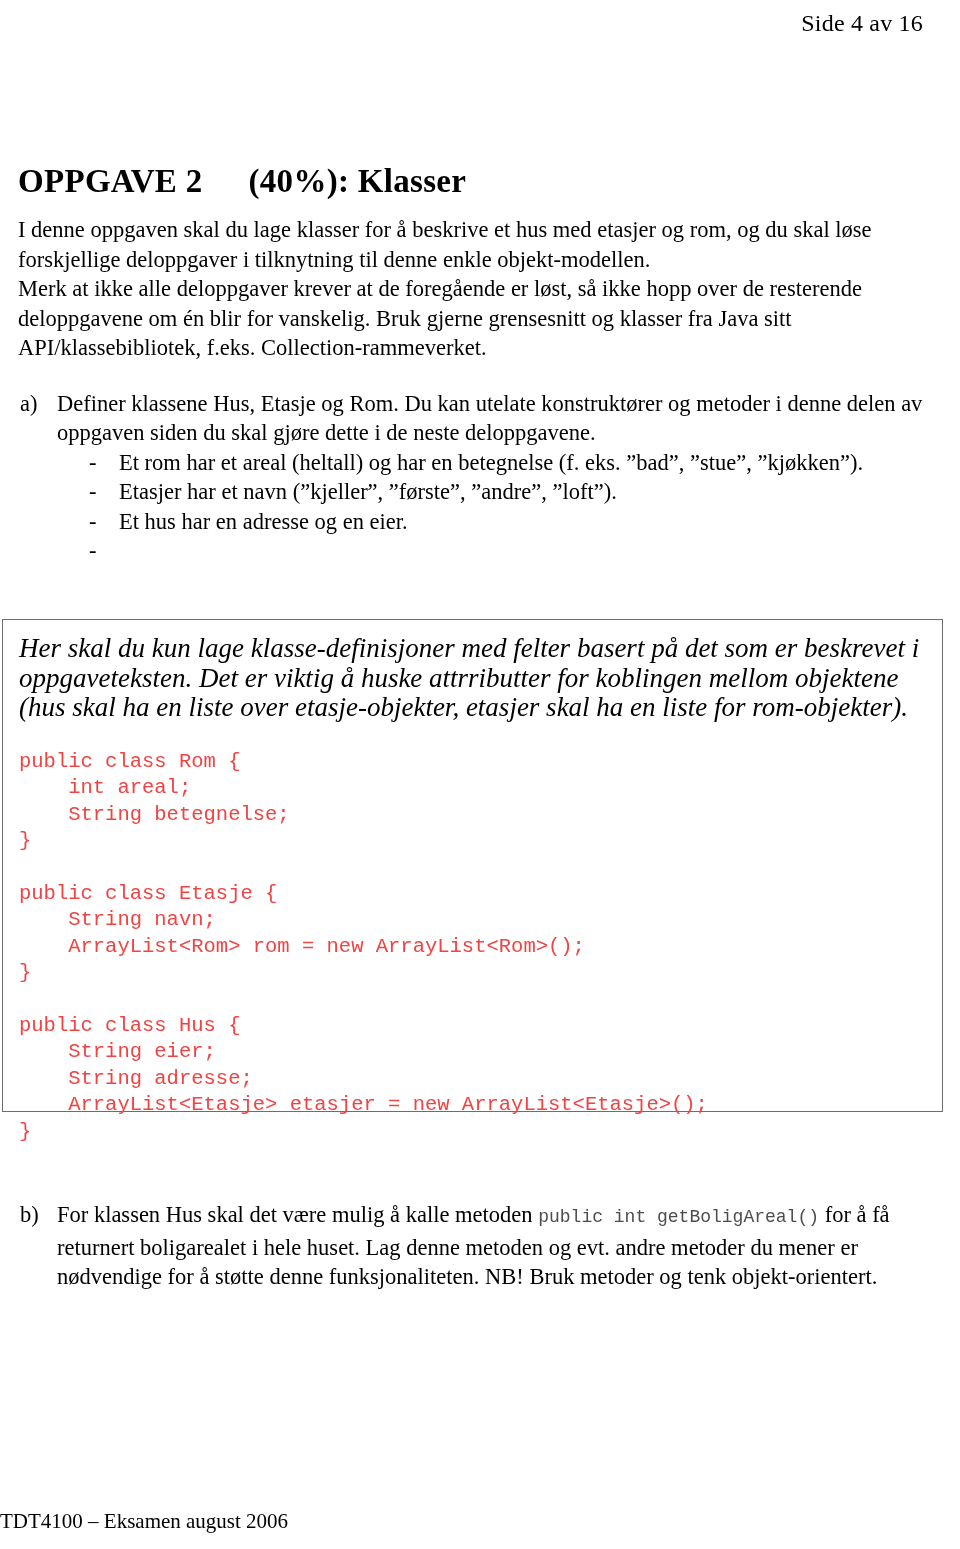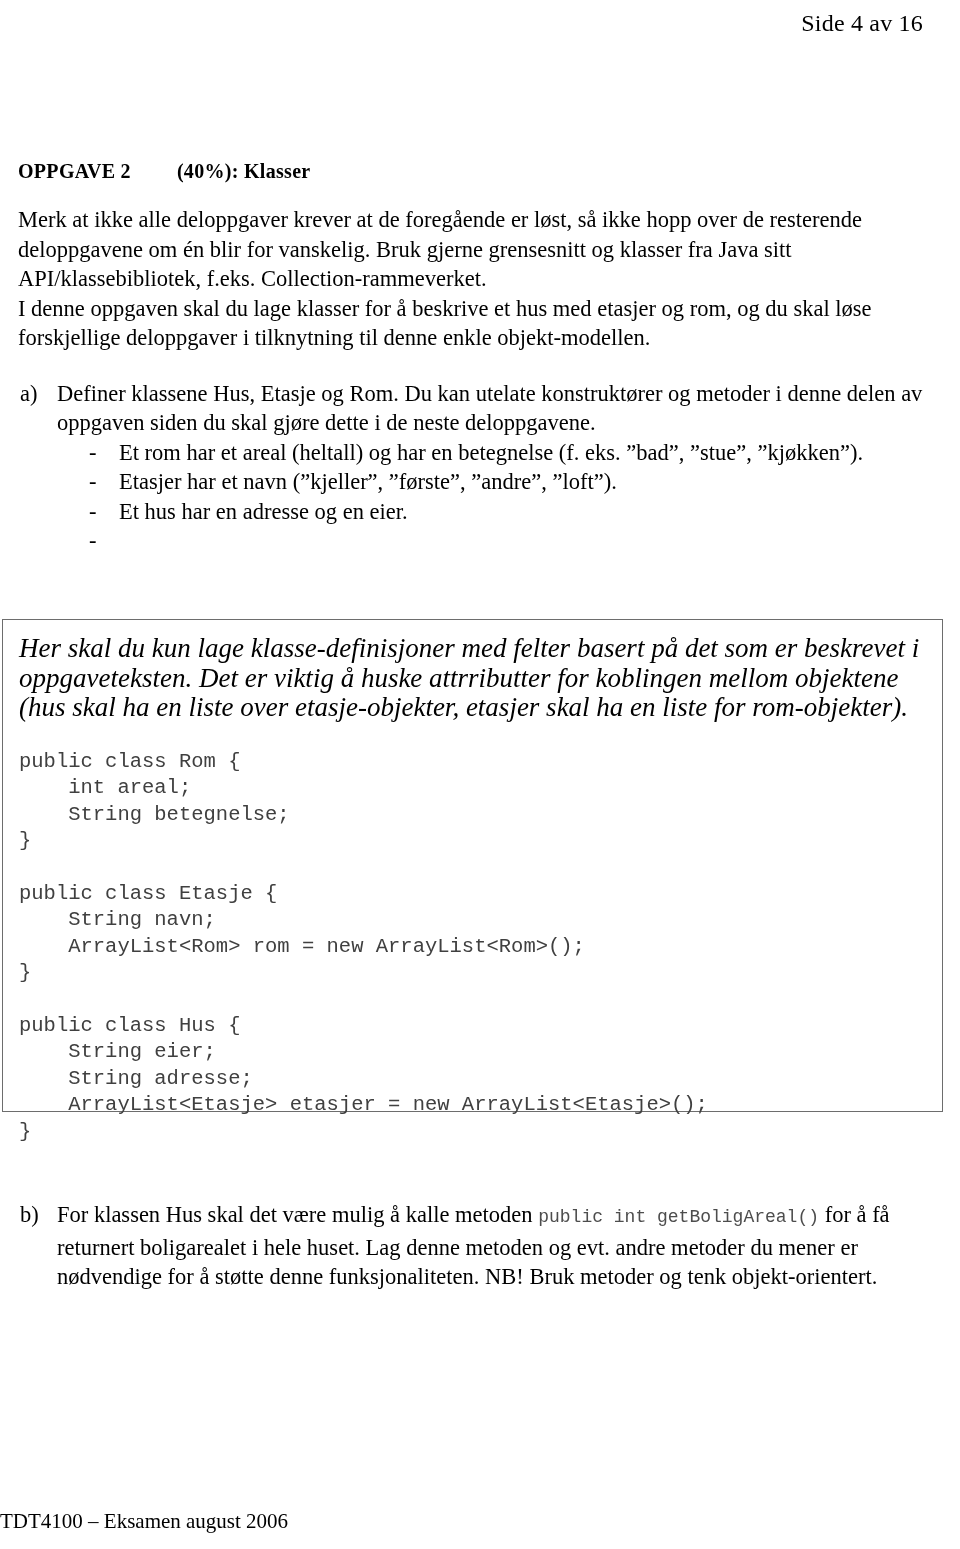--- a/index.html
+++ b/index.html
@@ -37,22 +37,22 @@
 
   
   .body-col {
     position: absolute;
     left: 18px;
     top: 155px;
     width: 926px;
   }
 
   h1.task-title {
-    margin: 0 0 18px 0;
-    font-size: 20px;
+    margin: 10px 0 18px 0;
+    font-size: 33px;
     font-weight: bold;
     line-height: 32px;
     letter-spacing: 0.3px;
   }
   h1.task-title .gap {
     display: inline-block;
     width: 46px;
   }
   h1.task-title .t2 { margin-left: 0; }
 
@@ -112,21 +112,21 @@
     margin: 0;
     font-style: italic;
     font-size: 27px;
     line-height: 29.5px;
   }
   pre.code {
     margin: 26px 0 0 0;
     font-family: "Liberation Mono", "DejaVu Sans Mono", monospace;
     font-size: 20.5px;
     line-height: 26.5px;
-    color: #404040;
+    color: #ef4444;
     white-space: pre;
   }
   pre.code + pre.code { margin-top: 26px; }
 
   code.inline {
     font-family: "Liberation Mono", "DejaVu Sans Mono", monospace;
     font-size: 18px;
     color: #4d4d4d;
   }
 
@@ -148,22 +148,22 @@
   <div class="page-header">
     <span>Side 4 av 16</span>
   </div>
 
   <div class="body-col">
 
     <h1 class="task-title">
       <span>OPPGAVE 2</span><span class="gap"></span><span class="t2">(40%):  Klasser</span>
     </h1>
 
+    <p class="intro">I denne oppgaven skal du lage klasser for å beskrive et hus med etasjer og rom, og du skal løse forskjellige deloppgaver i tilknytning til denne enkle objekt-modellen.</p>
     <p class="intro">Merk at ikke alle deloppgaver krever at de foregående er løst, så ikke hopp over de resterende deloppgavene om én blir for vanskelig. Bruk gjerne grensesnitt og klasser fra Java sitt API/klassebibliotek, f.eks. Collection-rammeverket.</p>
-    <p class="intro">I denne oppgaven skal du lage klasser for å beskrive et hus med etasjer og rom, og du skal løse forskjellige deloppgaver i tilknytning til denne enkle objekt-modellen.</p>
 
     <div style="height:26px"></div>
 
     <div class="item">
       <span class="marker">a)</span>
       <span>Definer klassene Hus, Etasje og Rom. Du kan utelate konstruktører og metoder i denne delen av oppgaven siden du skal gjøre dette i de neste deloppgavene.</span>
       <ul class="dashes">
         <li>
           <span class="dash">-</span>
           <span>Et rom har et areal (heltall) og har en betegnelse (f. eks. ”bad”, ”stue”, ”kjøkken”).</span>

